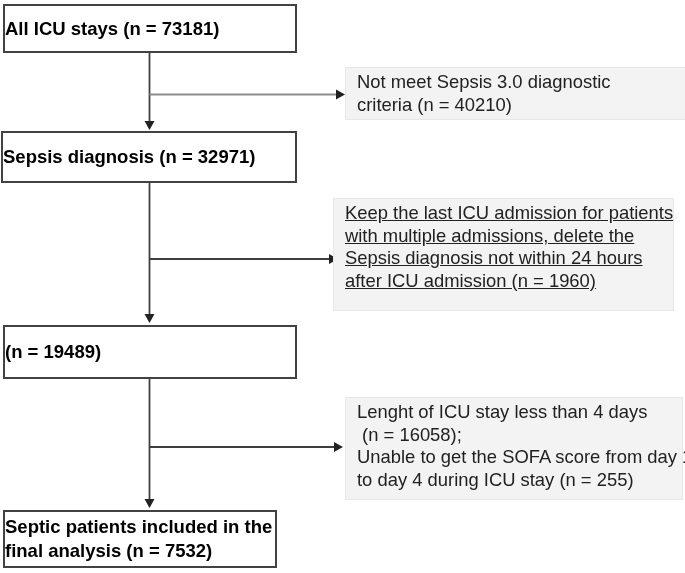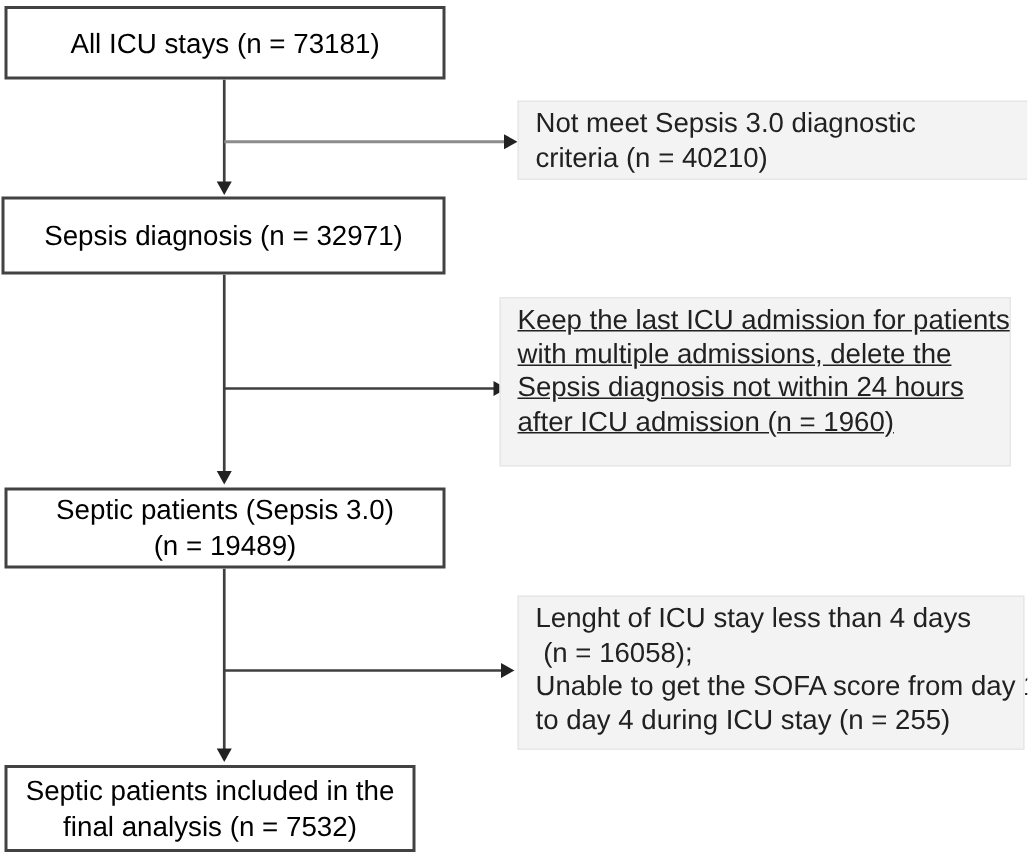--- a/index.html
+++ b/index.html
@@ -25,24 +25,23 @@
   }
   .ln-dark { stroke: var(--arrow_dark, #3f3f3f); stroke-width: 1.8; fill: none; }
   .ln-gray { stroke: var(--arrow_gray, #8c8c8c); stroke-width: 2;   fill: none; }
   .hd-dark { fill: var(--arrow_head, #222222); stroke: none; }
   .main-box {
     position: absolute;
     box-sizing: border-box;
     background: var(--box_bg, #ffffff);
     border: 2px solid var(--box_border, #424242);
     color: var(--box_text, #000000);
-    font-weight: normal;
+    font-weight: bold;
     font-size: 18.5px;
     line-height: 24px;
-    text-align: center;
     display: flex;
     flex-direction: column;
     justify-content: center;
   }
   .excl-box {
     position: absolute;
     box-sizing: border-box;
     background: var(--excl_bg, #f3f3f3);
     border: 1px solid var(--excl_border, #e7e7e7);
     color: var(--excl_text, #212121);
@@ -109,21 +108,20 @@
   </div>
 
   <div id="excl2" class="excl-box">
     <div class="excl-line">Keep the last ICU admission for patients</div>
     <div class="excl-line">with multiple admissions, delete the</div>
     <div class="excl-line">Sepsis diagnosis not within 24 hours</div>
     <div class="excl-line">after ICU admission (n = 1960)</div>
   </div>
 
   <div id="box3" class="main-box">
-    <div class="main-line">Septic patients (Sepsis 3.0)</div>
     <div class="main-line">(n = 19489)</div>
   </div>
 
   <div id="excl3" class="excl-box">
     <div class="excl-line">Lenght of ICU stay less than 4 days</div>
     <div class="excl-line"> (n = 16058);</div>
     <div class="excl-line">Unable to get the SOFA score from day 1</div>
     <div class="excl-line">to day 4 during ICU stay (n = 255)</div>
   </div>
 

